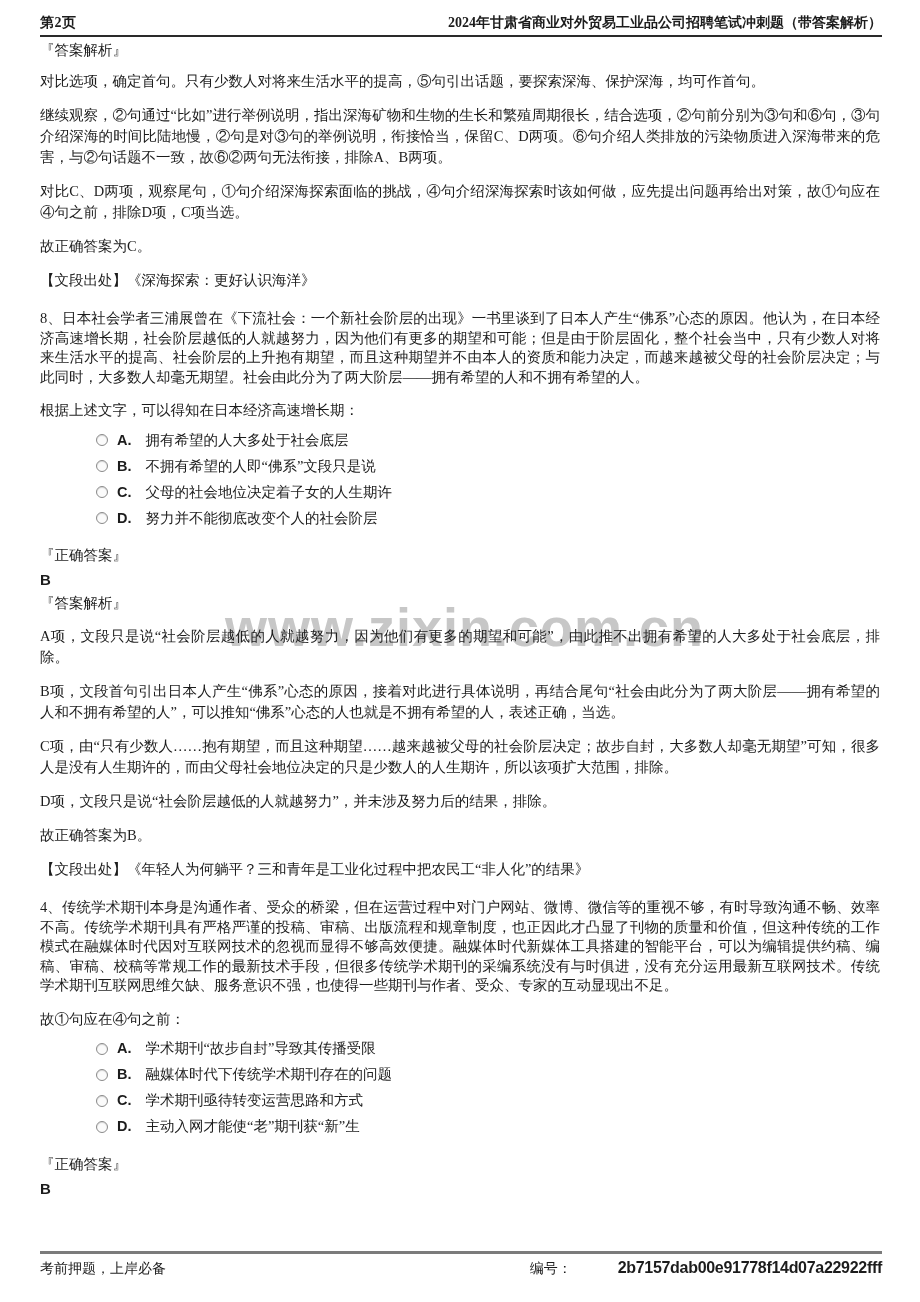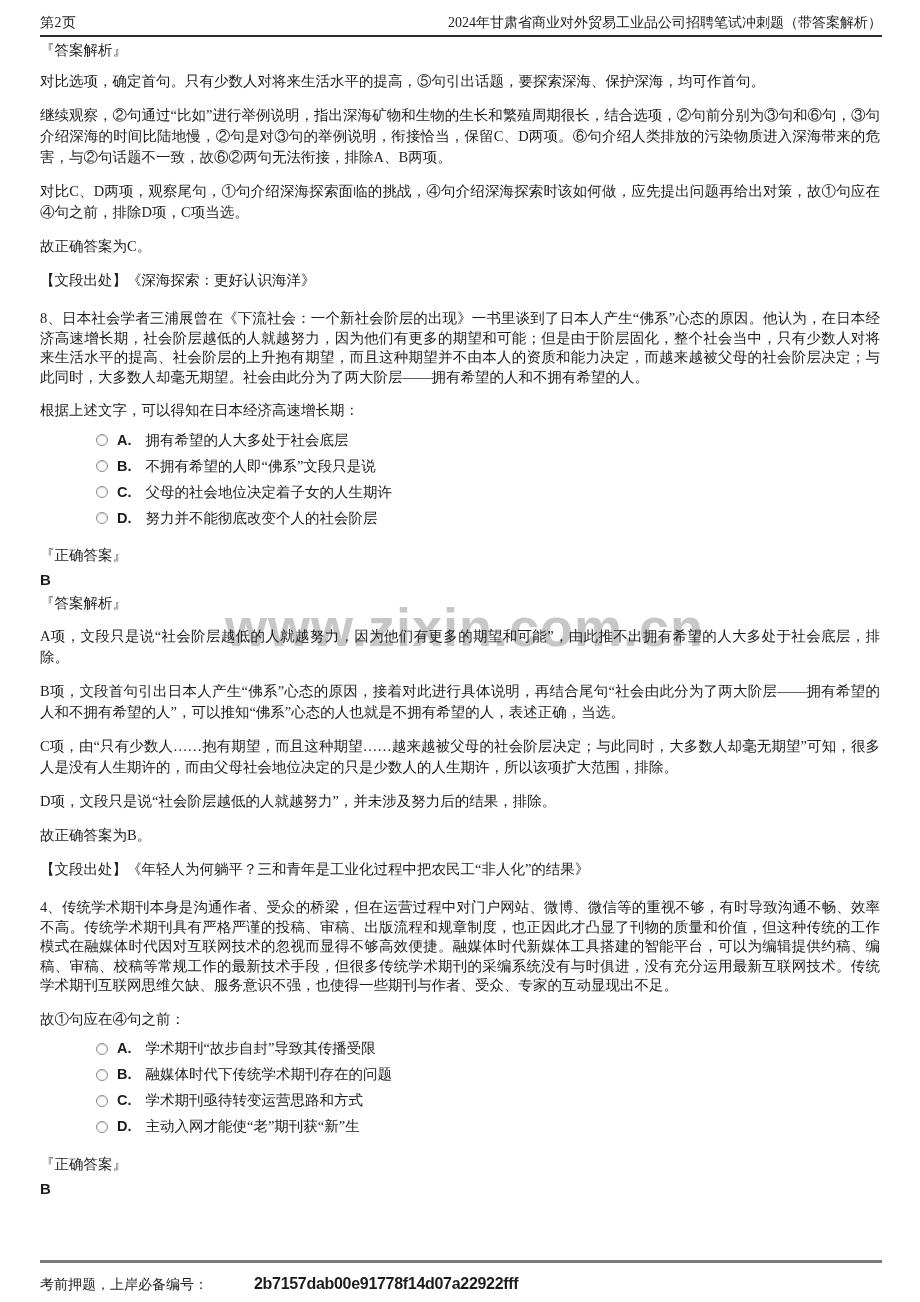--- a/index.html
+++ b/index.html
@@ -10,21 +10,21 @@
     color:#1c1c1c;
     font-family:"Liberation Serif","DejaVu Serif",serif;
     overflow:hidden;
   }
   
   .header{
     position:absolute;top:14px;left:40px;right:38px;
     display:flex;justify-content:space-between;align-items:flex-end;
     border-bottom:2px solid #2a2a2a;
     padding-bottom:3px;
-    font-size:14px;line-height:18px;
+    font-size:14px;line-height:18px;font-weight:bold;
   }
   .header .page-num{letter-spacing:.5px;}
   .header .doc-title{font-size:14px;}
   
   .content{
     position:relative;z-index:1;
     margin:0 40px;padding-top:40px;
     font-size:14.5px;line-height:21px;
     text-align:justify;
   }
@@ -65,24 +65,24 @@
     font-size:54px;font-weight:bold;
     color:#c7c7c7;
     letter-spacing:1px;
     white-space:nowrap;
     pointer-events:none;
     user-select:none;
   }
   
   .footer{
     position:absolute;z-index:1;
-    left:40px;right:38px;bottom:8px;
+    left:40px;right:38px;bottom:24px;
     border-top:3px solid #7b7b7b;
-    padding-top:12px;
-    display:flex;align-items:baseline;
+    padding-top:5px;
+    display:flex;justify-content:space-between;align-items:baseline;
     font-size:14px;
   }
   .footer .serial{display:flex;align-items:baseline;gap:46px;}
   .footer .serial-label{font-size:14px;}
   .footer .serial-value{
     font-family:Liberation Sans, sans-serif;
     font-weight:bold;font-size:16px;letter-spacing:-0.3px;
   }
 </style>
 </head>
@@ -131,21 +131,21 @@
         <span class="opt-text">努力并不能彻底改变个人的社会阶层</span>
       </div>
     </div>
 
     <p class="tight">『正确答案』</p>
     <p class="answer-letter">B</p>
     <p class="tight" style="margin-bottom:12px">『答案解析』</p>
 
     <p>A项，文段只是说“社会阶层越低的人就越努力，因为他们有更多的期望和可能”，由此推不出拥有希望的人大多处于社会底层，排除。</p>
     <p>B项，文段首句引出日本人产生“佛系”心态的原因，接着对此进行具体说明，再结合尾句“社会由此分为了两大阶层——拥有希望的人和不拥有希望的人”，可以推知“佛系”心态的人也就是不拥有希望的人，表述正确，当选。</p>
-    <p>C项，由“只有少数人……抱有期望，而且这种期望……越来越被父母的社会阶层决定；与此同时，大多数人却毫无期望”可知，很多人是没有人生期许的，而由父母社会地位决定的只是少数人的人生期许，所以该项扩大范围，排除。</p>
+    <p>C项，由“只有少数人……抱有期望，而且这种期望……越来越被父母的社会阶层决定；故步自封，大多数人却毫无期望”可知，很多人是没有人生期许的，而由父母社会地位决定的只是少数人的人生期许，所以该项扩大范围，排除。</p>
     <p>D项，文段只是说“社会阶层越低的人就越努力”，并未涉及努力后的结果，排除。</p>
     <p>故正确答案为B。</p>
     <p style="margin-bottom:18px">【文段出处】《年轻人为何躺平？三和青年是工业化过程中把农民工“非人化”的结果》</p>
 
     <p class="qstem">4、传统学术期刊本身是沟通作者、受众的桥梁，但在运营过程中对门户网站、微博、微信等的重视不够，有时导致沟通不畅、效率不高。传统学术期刊具有严格严谨的投稿、审稿、出版流程和规章制度，也正因此才凸显了刊物的质量和价值，但这种传统的工作模式在融媒体时代因对互联网技术的忽视而显得不够高效便捷。融媒体时代新媒体工具搭建的智能平台，可以为编辑提供约稿、编稿、审稿、校稿等常规工作的最新技术手段，但很多传统学术期刊的采编系统没有与时俱进，没有充分运用最新互联网技术。传统学术期刊互联网思维欠缺、服务意识不强，也使得一些期刊与作者、受众、专家的互动显现出不足。</p>
     <p style="margin-bottom:6px">故①句应在④句之前：</p>
 
     <div class="options">
       <div class="option">
         <span class="radio"></span>

